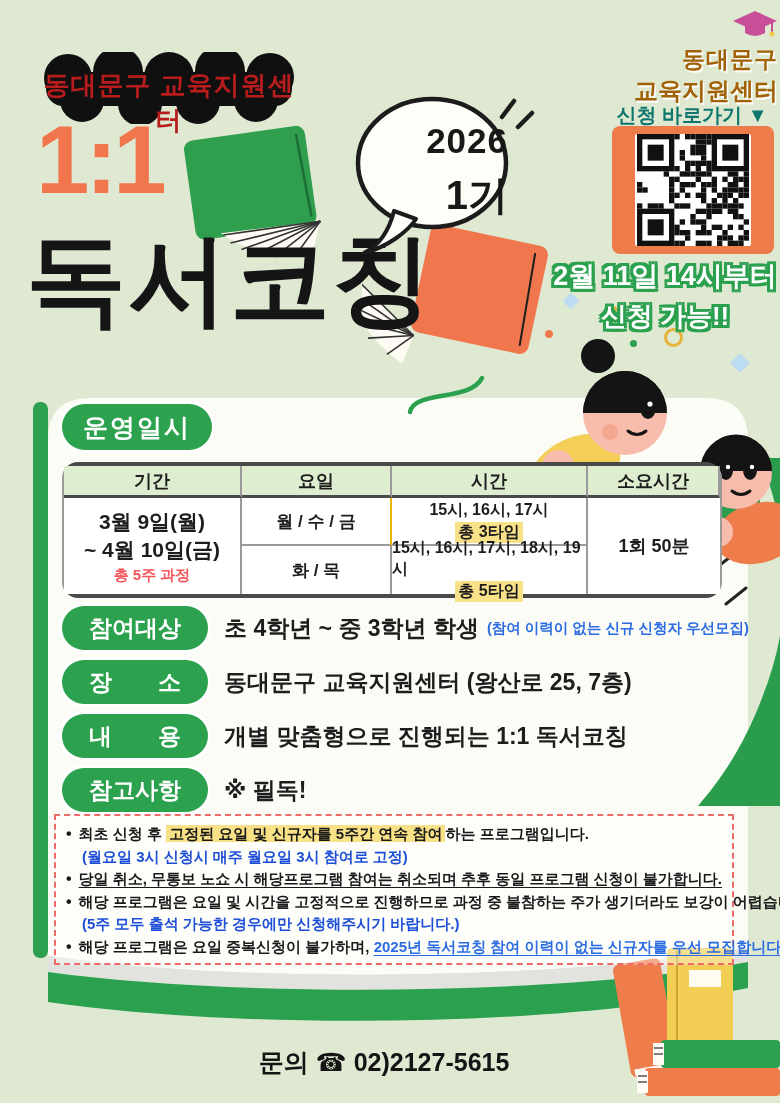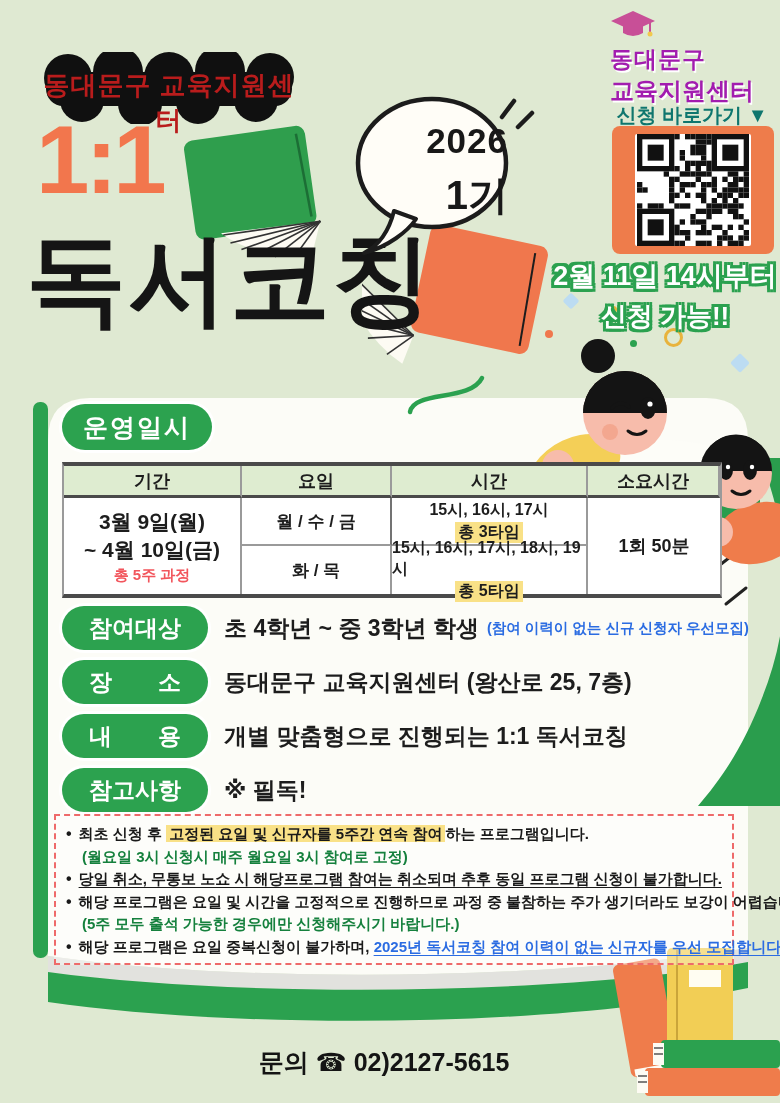--- a/index.html
+++ b/index.html
@@ -12,21 +12,21 @@
   .cloud-badge .txt{position:absolute;left:0;top:16px;width:100%;text-align:center;
     color:#b91c1c;font-size:26px;font-weight:800;letter-spacing:1px;}
   .ratio{left:36px;top:112px;z-index:3;font-size:96px;line-height:1;font-weight:900;
     color:#f2764d;letter-spacing:-4px;}
   .big-title{left:26px;top:224px;z-index:3;font-size:100px;line-height:1.1;font-weight:900;
     color:#151515;letter-spacing:2px;}
   .bubble-wrap{left:350px;top:95px;width:190px;height:165px;z-index:4;}
   .bubble-text{position:absolute;left:8px;top:26px;width:150px;text-align:right;color:#181818;}
   .bubble-text .l1{font-size:35px;font-weight:900;letter-spacing:1px;}
   .bubble-text .l2{font-size:40px;font-weight:900;margin-top:7px;}
-  .logo{left:610px;top:10px;width:168px;z-index:3;text-align:left;color:#a21caf;font-weight:900;}
+  .logo{left:610px;top:10px;width:168px;z-index:3;text-align:right;color:#a16207;font-weight:900;}
   .logo .l1{font-size:23px;letter-spacing:1px;text-shadow:1.5px 1.5px 0 #fff;}
   .logo .l2{font-size:24px;letter-spacing:0px;text-shadow:1.5px 1.5px 0 #fff;}
   .apply-link{left:606px;top:102px;width:172px;z-index:3;text-align:center;
     font-size:20px;font-weight:800;color:#0f766e;}
   .qr-box{left:612px;top:126px;width:162px;height:128px;background:#ee7c4b;border-radius:8px;z-index:3;}
   .qr-white{position:absolute;left:23px;top:8px;width:116px;height:112px;background:#fff;border-radius:2px;}
   .notice{left:550px;top:258px;width:230px;z-index:3;text-align:center;color:#ffffff;font-weight:900;}
   .notice .n1{font-size:27px;}
   .notice .n2{font-size:26px;margin-top:5px;}
   .gstroke{text-shadow:-3px -3px 0 #2ba14f,3px -3px 0 #2ba14f,-3px 3px 0 #2ba14f,3px 3px 0 #2ba14f,
@@ -38,50 +38,50 @@
 
   
   .card-bg{left:0;top:380px;z-index:1;}
   .right-ill{left:520px;top:318px;z-index:2;}
   .section-badge{left:62px;top:404px;z-index:3;background:#2ca24f;color:#fff;border-radius:26px;
     width:150px;height:46px;display:flex;align-items:center;justify-content:center;
     font-size:25px;font-weight:900;letter-spacing:2px;box-shadow:0 0 0 3px rgba(255,255,255,.9);}
   .sched-table{left:62px;top:462px;z-index:3;display:grid;
     grid-template-columns:178px 150px 196px 132px;grid-template-rows:32px 48px 48px;
     border-top:4px solid #4a4a4a;border-bottom:4px solid #4a4a4a;
-    border-left:2px solid #9a9a9a;border-right:2px solid #9a9a9a;background:#a21caf;}
+    border-left:2px solid #9a9a9a;border-right:2px solid #9a9a9a;background:#a21caf;border-radius:16px;}
   .th{background:#deecd0;border-bottom:3px solid #4a4a4a;border-right:2px solid #9a9a9a;
     display:flex;align-items:center;justify-content:center;font-size:18px;font-weight:800;color:#1d1d1d;}
   .th:last-child{border-right:none;}
   .td{background:#fff;display:flex;flex-direction:column;align-items:center;justify-content:center;
     font-weight:700;color:#1d1d1d;}
   .cell-period{grid-row:2/4;grid-column:1;border-right:2px solid #9a9a9a;font-size:21px;font-weight:800;}
   .cell-period .note{color:#f2555c;font-size:15px;font-weight:800;margin-top:2px;}
-  .cell-days1{grid-row:2;grid-column:2;border-right:2px solid #737373;border-bottom:2px solid #9a9a9a;font-size:17px;}
+  .cell-days1{grid-row:2;grid-column:2;border-right:2px solid #eab308;border-bottom:2px solid #9a9a9a;font-size:17px;}
   .cell-days2{grid-row:3;grid-column:2;border-right:2px solid #9a9a9a;font-size:17px;}
   .cell-times1{grid-row:2;grid-column:3;border-right:2px solid #9a9a9a;border-bottom:2px solid #9a9a9a;font-size:16px;}
   .cell-times2{grid-row:3;grid-column:3;border-right:2px solid #9a9a9a;font-size:16px;}
   .hl{background:#f9e187;font-weight:800;padding:0 3px;margin-top:1px;}
   .cell-duration{grid-row:2/4;grid-column:4;font-size:18px;}
 
   
   .details{left:62px;top:606px;z-index:3;width:680px;}
   .detail-row{display:flex;align-items:center;height:44px;margin-bottom:10px;}
   .pill{width:146px;min-width:146px;height:44px;background:#2ca24f;color:#fff;border-radius:24px;
     display:flex;align-items:center;justify-content:center;font-size:23px;font-weight:900;
     box-shadow:0 0 0 3px rgba(255,255,255,.9);white-space:nowrap;}
   .detail-text{margin-left:16px;font-size:23px;font-weight:800;color:#1d1d1d;white-space:nowrap;}
   .detail-note{margin-left:8px;font-size:14.5px;font-weight:800;color:#2b6ce2;white-space:nowrap;}
 
   
   .notes-box{left:54px;top:814px;width:680px;z-index:3;border:2.5px dashed #ee6a6a;
     padding:7px 10px 5px;box-sizing:border-box;background:rgba(255,255,255,.35);}
   .nline{font-size:15px;font-weight:800;color:#191919;line-height:22.5px;white-space:nowrap;}
   .nline.bul::before{content:"\2022";margin-right:7px;font-size:16px;}
-  .nline.sub{padding-left:16px;color:#15803d;}
+  .nline.sub{padding-left:16px;color:#1d4ed8;}
   .u{text-decoration:underline;text-underline-offset:3px;}
   .blue{color:#2b6ce2;text-decoration:underline;text-underline-offset:3px;}
 
   
   .books{left:575px;top:944px;z-index:2;}
   .contact{left:134px;top:1046px;width:500px;z-index:3;text-align:center;
     font-size:25px;font-weight:800;color:#141414;}
 </style>
 </head>
 <body>

